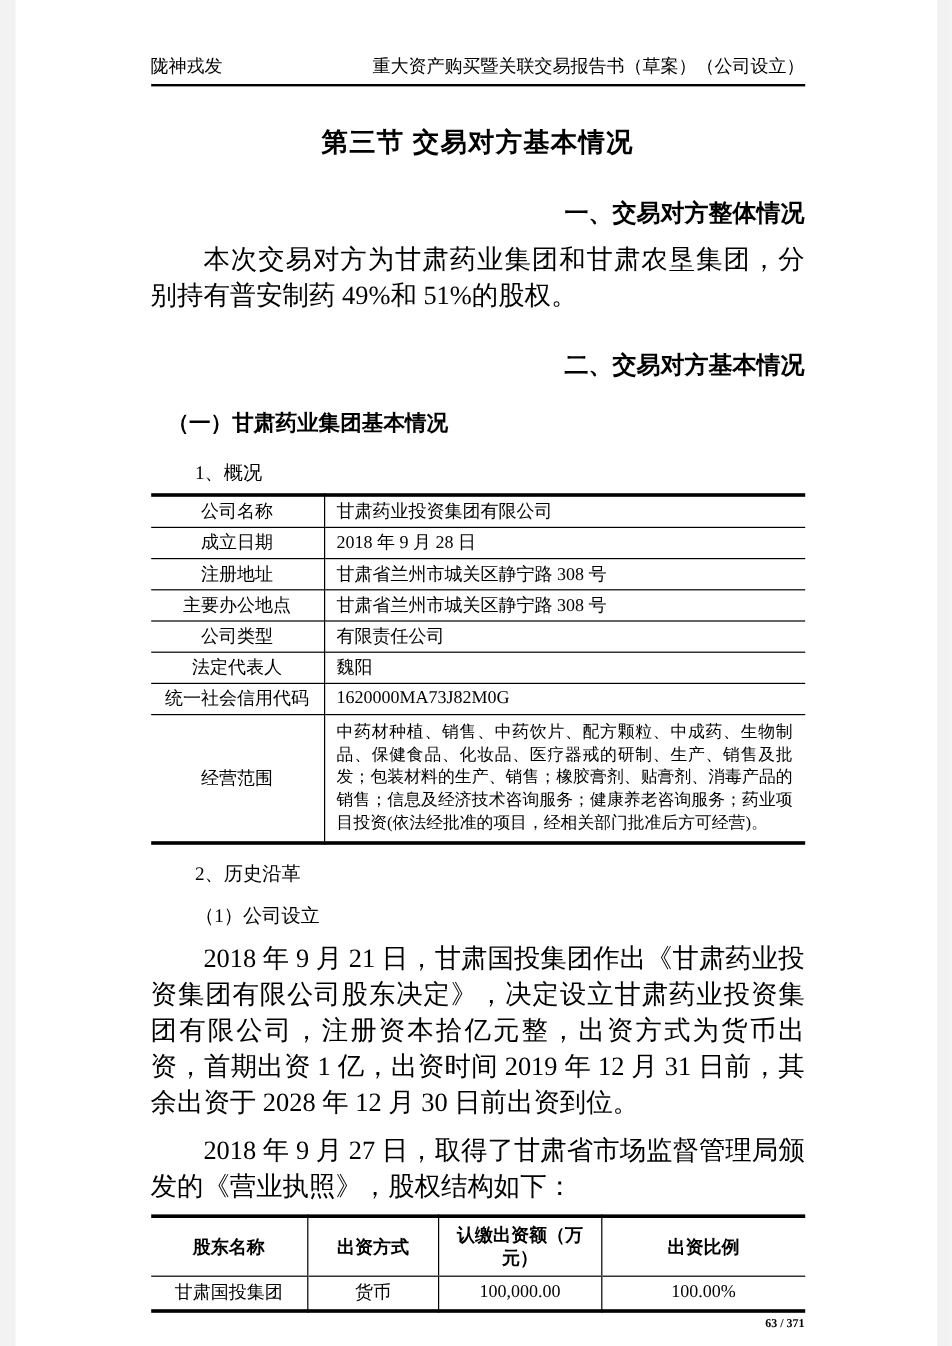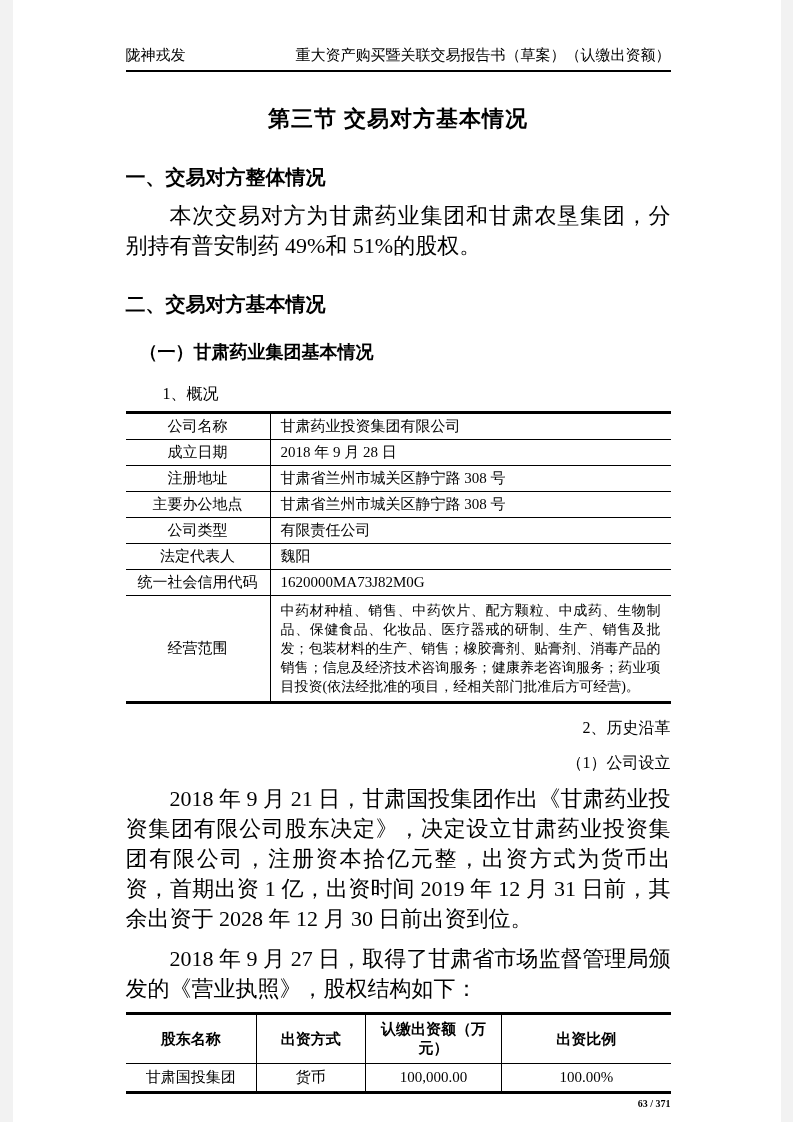--- a/index.html
+++ b/index.html
@@ -31,32 +31,33 @@
     font-size:22px;
     text-align:center;
     margin:32px 0 0 0;
     letter-spacing:1px;
   }
   .h-level1 {
     font-family:Liberation Serif, serif;
     font-weight:bold;
     font-size:20px;
     margin:30px 0 0 0;
+    text-align:right;
   }
   .h-level2 {
     font-family:"Liberation Sans", sans-serif;
     font-weight:bold;
     font-size:18px;
     margin:22px 0 0 14px;
   }
   .num-item {
     font-size:16px;
     margin:20px 0 0 37px;
   }
-  .num-item.tight { margin-top:14px;text-align:right; }
+  .num-item.tight { margin-top:14px; }
   
   .body-p {
     font-size:22px;
     line-height:30px;
     text-align:justify;
     text-indent:2em;
     margin:10px 0 0 0;
   }
   
   .info-table {
@@ -113,21 +114,21 @@
     margin-top:4px;
   }
 </style>
 </head>
 <body>
 
 <div class="page">
 
   <div class="doc-header">
     <span>陇神戎发</span>
-    <span>重大资产购买暨关联交易报告书（草案）（认缴出资额）</span>
+    <span>重大资产购买暨关联交易报告书（草案）（公司设立）</span>
   </div>
 
   <div class="chapter-title">第三节 交易对方基本情况</div>
 
   <div class="h-level1">一、交易对方整体情况</div>
 
   <p class="body-p">本次交易对方为甘肃药业集团和甘肃农垦集团，分别持有普安制药 49%和 51%的股权。</p>
 
   <div class="h-level1">二、交易对方基本情况</div>
 

